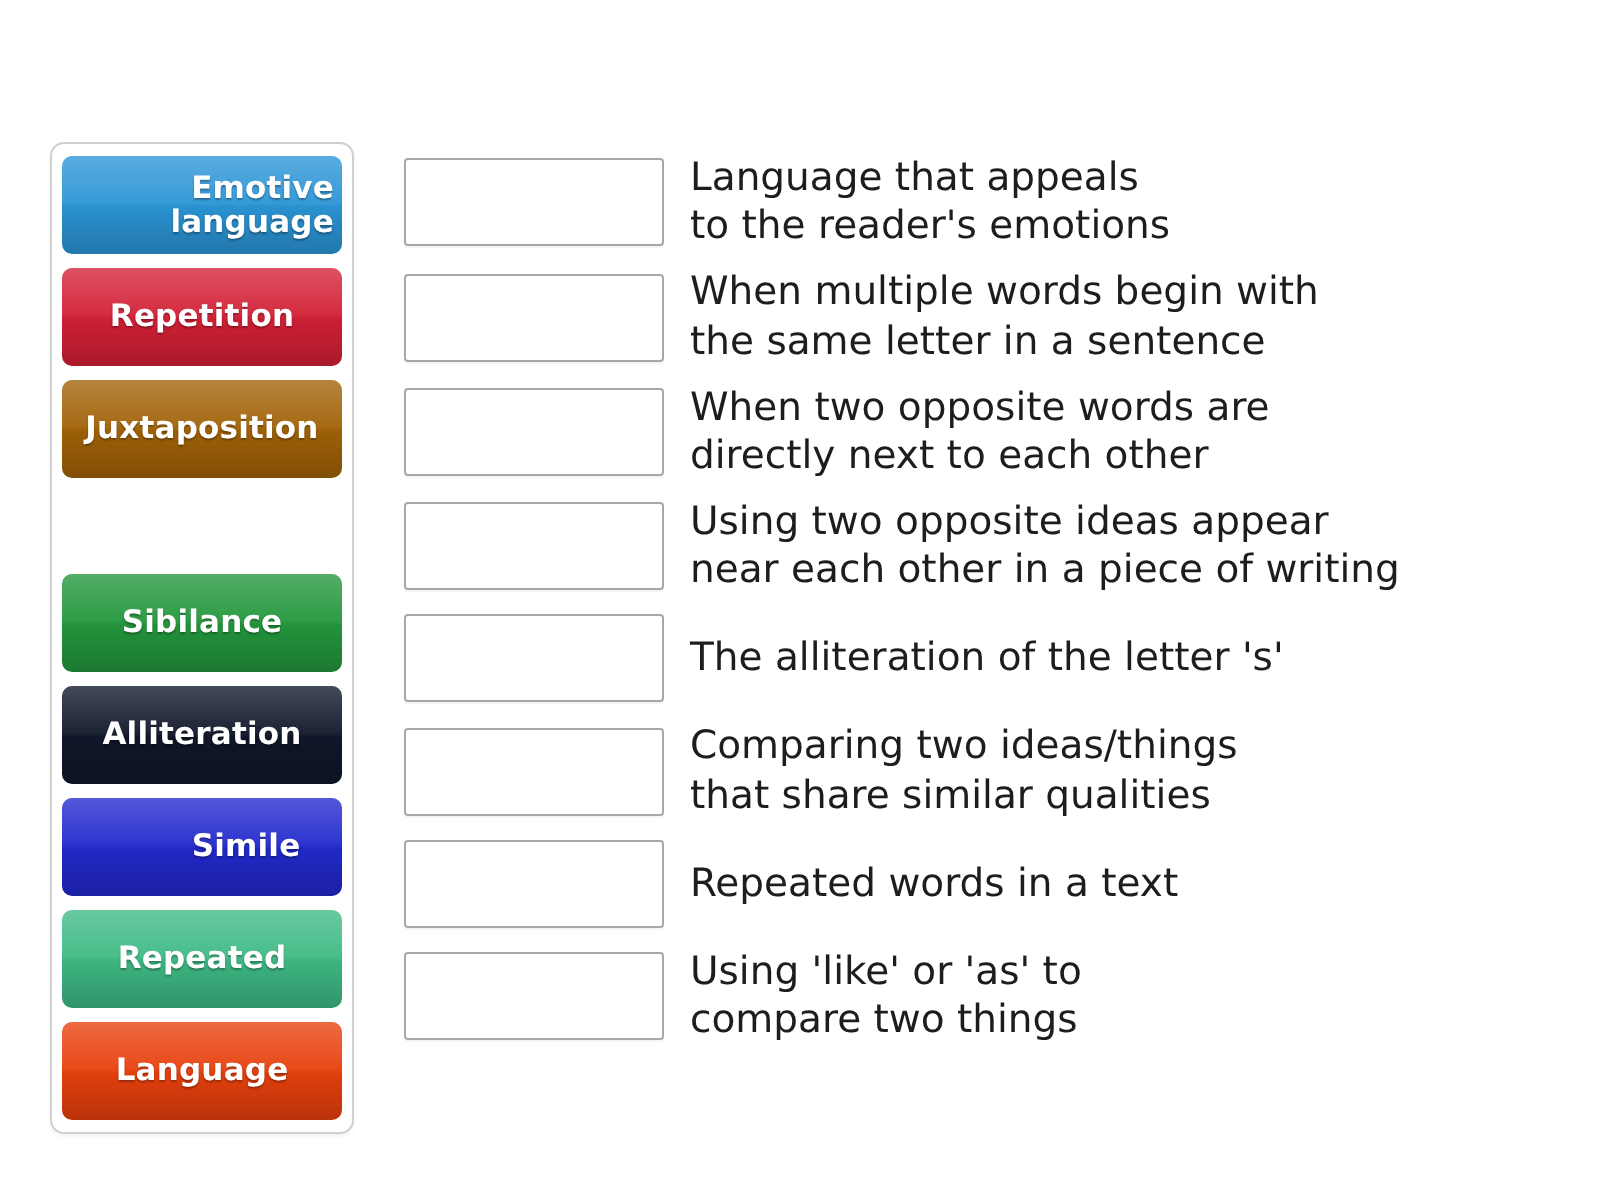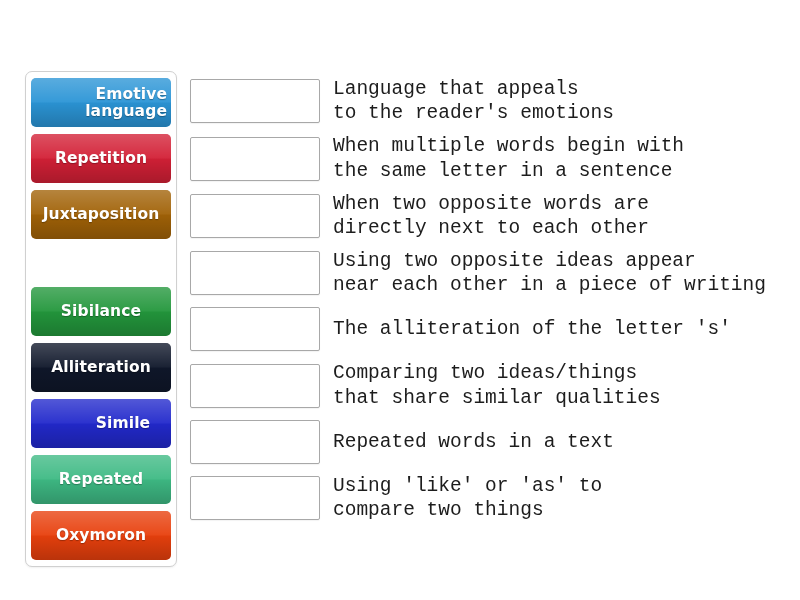--- a/index.html
+++ b/index.html
@@ -73,24 +73,23 @@
     font-size: 15.5px;
     line-height: 1.08;
     letter-spacing: 0.1px;
     text-shadow: 0 1px 1px rgba(0,0,0,0.30);
     word-break: break-word;
   }
 
   
   #answers-panel {
     position: absolute;
-    left: 190px;
+    left: 202px;
     top: 77px;
     width: 580px;
-    font-family: Liberation Mono, monospace;
   }
 
   .answer-row {
     display: flex;
     align-items: center;
     margin-bottom: 9px;
     min-height: 46px;
   }
   .answer-row:last-child { margin-bottom: 0; }
 
@@ -134,21 +133,21 @@
     <div class="tile" style="background-color: #0f172a;">
       <span class="tile-label">Alliteration</span>
     </div>
     <div class="tile" style="background-color: rgb(34, 41, 204); padding-left: 48px;">
       <span class="tile-label">Simile</span>
     </div>
     <div class="tile" style="background-color: rgb(62, 186, 132);">
       <span class="tile-label">Repeated</span>
     </div>
     <div class="tile" style="background-color: rgb(232, 64, 13);">
-      <span class="tile-label">Oxymoron</span>
+      <span class="tile-label">Language</span>
     </div>
   </div>
 
   <div id="answers-panel">
     <div class="answer-row">
       <div class="drop-box"></div>
       <div class="definition">Language that appeals
 to the reader's emotions</div>
     </div>
     <div class="answer-row">

